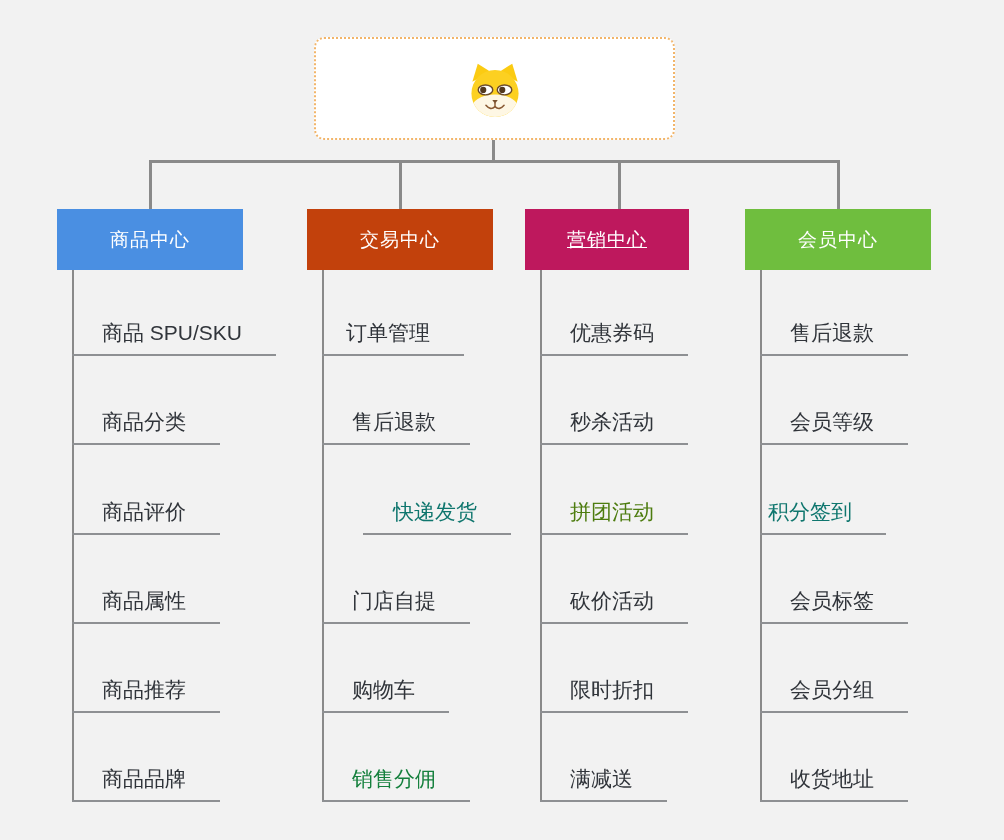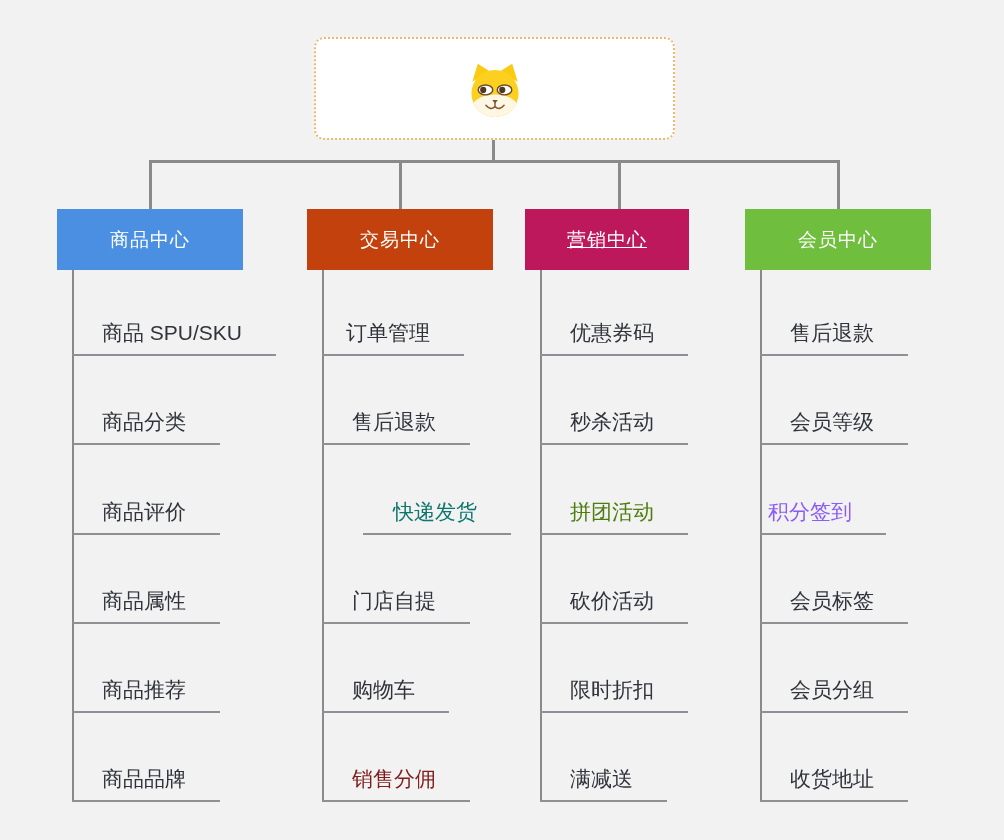--- a/index.html
+++ b/index.html
@@ -139,21 +139,21 @@
       </div>
       <div class="leaf" style="left: 322px; top: 497px; color: #0f766e; border-bottom-color: rgb(142, 144, 147); margin-left: 41px;">
         <span>快递发货</span>
       </div>
       <div class="leaf" style="left: 322px; top: 586px; color: rgb(48, 52, 58); border-bottom-color: rgb(142, 144, 147);">
         <span>门店自提</span>
       </div>
       <div class="leaf" style="left: 322px; top: 675px; color: rgb(48, 52, 58); border-bottom-color: rgb(142, 144, 147);">
         <span>购物车</span>
       </div>
-      <div class="leaf" style="left: 322px; top: 764px; color: #7f1d1d; border-bottom-color: rgb(142, 144, 147);">
+      <div class="leaf" style="left: 322px; top: 764px; color: #15803d; border-bottom-color: rgb(142, 144, 147);">
         <span>销售分佣</span>
       </div>
       <div class="line" style="left: 618px; top: 160px; width: 3px; height: 49px; background: rgb(138, 138, 138);"></div>
       <div class="branch-box" style="left: 525px; width: 164px; background: #be185d; text-decoration: underline;">
         <span>营销中心</span>
       </div>
       <div class="line" style="left: 540px; top: 270px; width: 2px; height: 531px; background: rgb(138, 138, 138);"></div>
       <div class="leaf" style="left: 540px; top: 318px; color: rgb(48, 52, 58); border-bottom-color: rgb(142, 144, 147);">
         <span>优惠券码</span>
       </div>
@@ -176,21 +176,21 @@
       <div class="branch-box" style="left: 745px; width: 186px; background: rgb(111, 190, 62);">
         <span>会员中心</span>
       </div>
       <div class="line" style="left: 760px; top: 270px; width: 2px; height: 531px; background: rgb(138, 138, 138);"></div>
       <div class="leaf" style="left: 760px; top: 318px; color: rgb(48, 52, 58); border-bottom-color: rgb(142, 144, 147);">
         <span>售后退款</span>
       </div>
       <div class="leaf" style="left: 760px; top: 407px; color: rgb(48, 52, 58); border-bottom-color: rgb(142, 144, 147);">
         <span>会员等级</span>
       </div>
-      <div class="leaf" style="left: 760px; top: 497px; color: #8b5cf6; border-bottom-color: rgb(142, 144, 147); padding-left: 8px;">
+      <div class="leaf" style="left: 760px; top: 497px; color: #0f766e; border-bottom-color: rgb(142, 144, 147); padding-left: 8px;">
         <span>积分签到</span>
       </div>
       <div class="leaf" style="left: 760px; top: 586px; color: rgb(48, 52, 58); border-bottom-color: rgb(142, 144, 147);">
         <span>会员标签</span>
       </div>
       <div class="leaf" style="left: 760px; top: 675px; color: rgb(48, 52, 58); border-bottom-color: rgb(142, 144, 147);">
         <span>会员分组</span>
       </div>
       <div class="leaf" style="left: 760px; top: 764px; color: rgb(48, 52, 58); border-bottom-color: rgb(142, 144, 147);">
         <span>收货地址</span>

